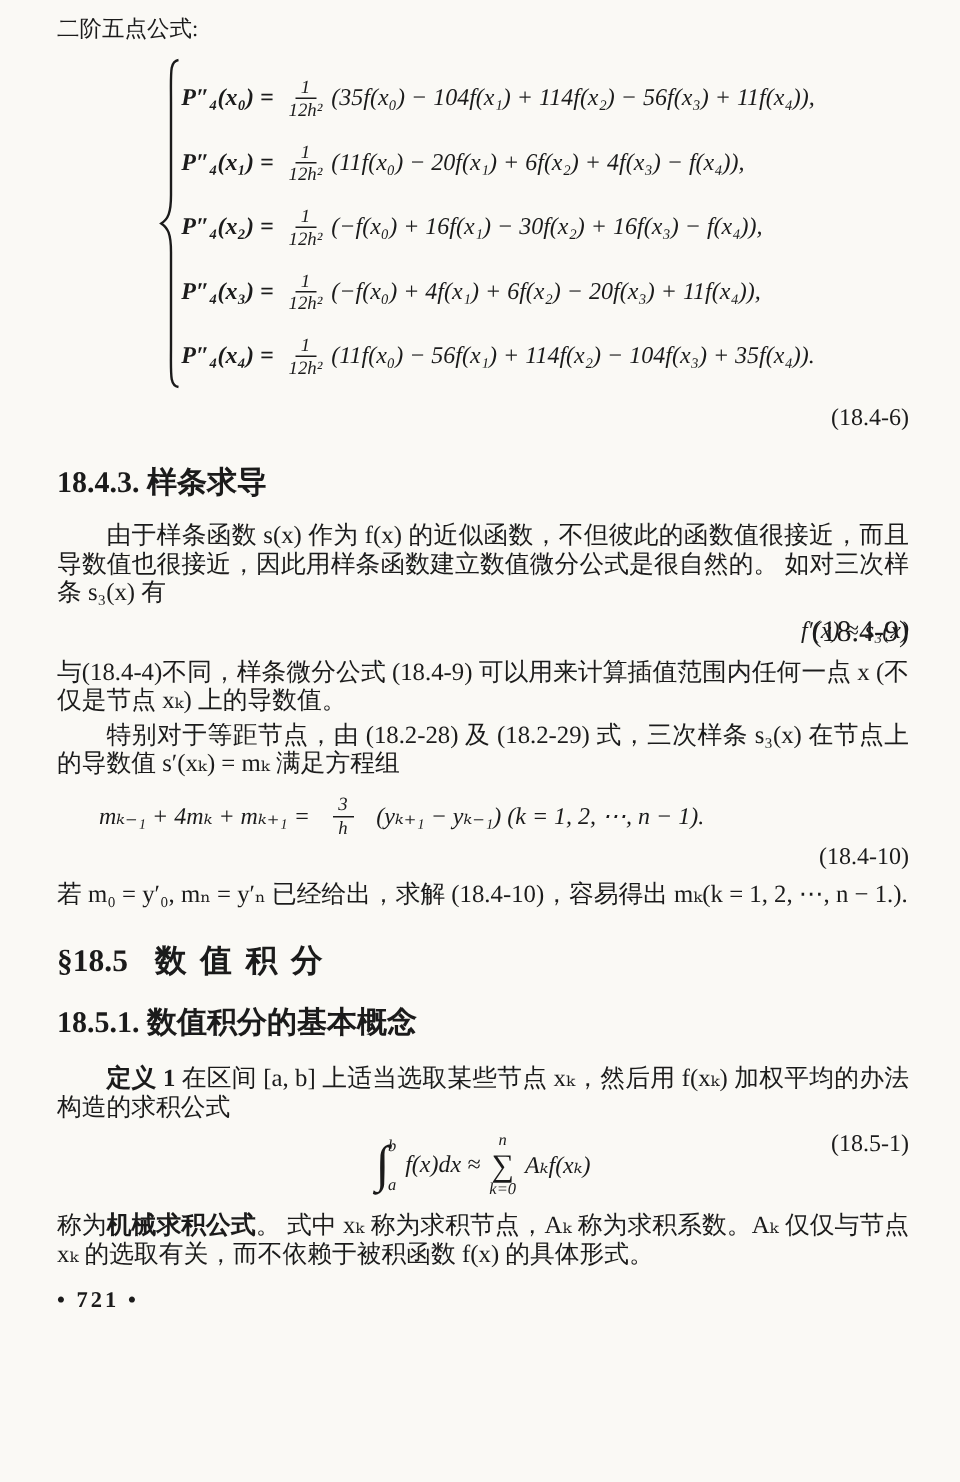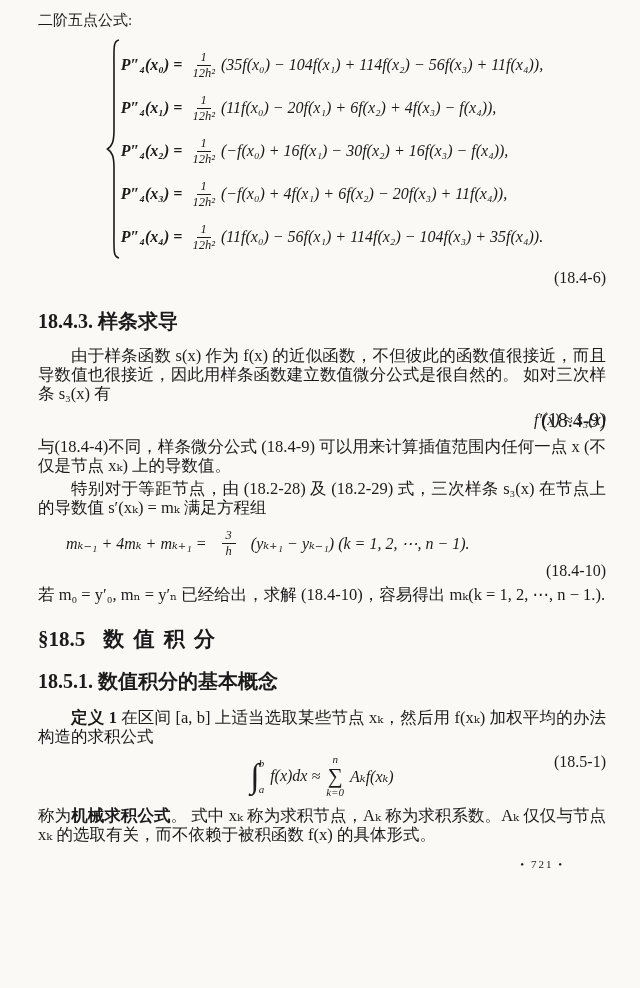--- a/index.html
+++ b/index.html
@@ -66,22 +66,22 @@
   .int-sign { font-size: 34px; font-style: normal; line-height: 40px; }
   .int-lims { display: inline-flex; flex-direction: column; justify-content: space-between;
               height: 38px; font-size: 11px; margin-left: -1px; margin-right: 4px; }
   .sum-wrap { display: inline-flex; flex-direction: column; align-items: center;
               margin: 0 6px; line-height: 1; }
   .sum-top { font-size: 11px; }
   .sum-sign { font-size: 21px; font-style: normal; line-height: 22px; }
   .sum-bot { font-size: 11px; }
   .eq-int .num-right { position: absolute; right: 0; top: 1px; font-size: 16px; font-style: normal; }
 
-  .page-number { text-align: right; padding-right: 42px; margin-top: 14px;
-                 font-size: 11px; font-weight: 400; letter-spacing: 2px; }
+  .page-number { text-align: left; padding-right: 42px; margin-top: 14px;
+                 font-size: 15px; font-weight: 700; letter-spacing: 2px; }
 </style>
 </head>
 <body>
 
 <div class="page">
 
   <div class="intro-label">二阶五点公式:</div>
 
   <div class="eq-system">
     <span class="brace">

